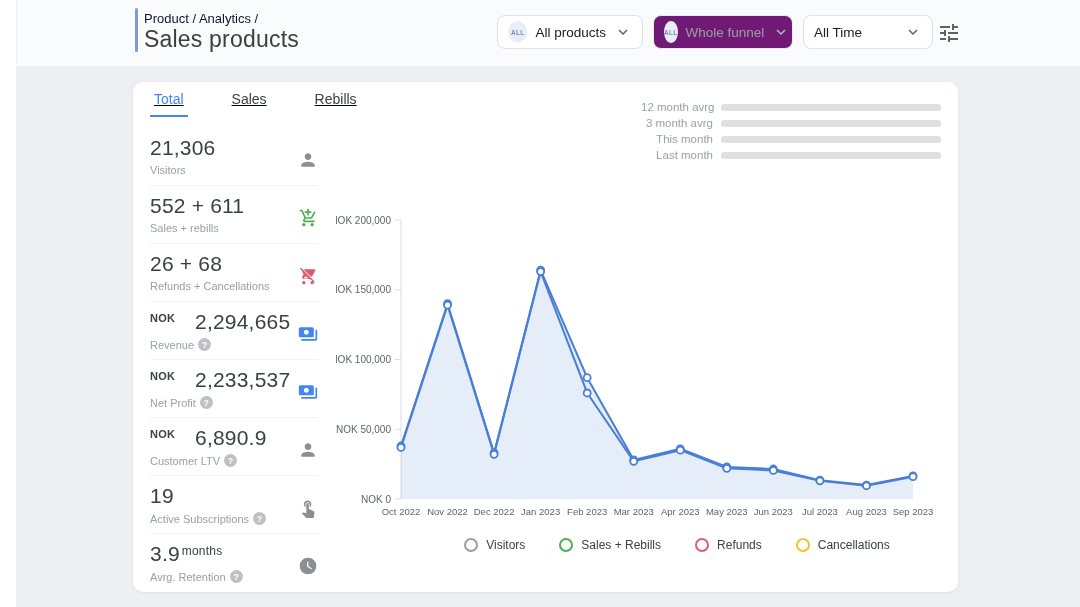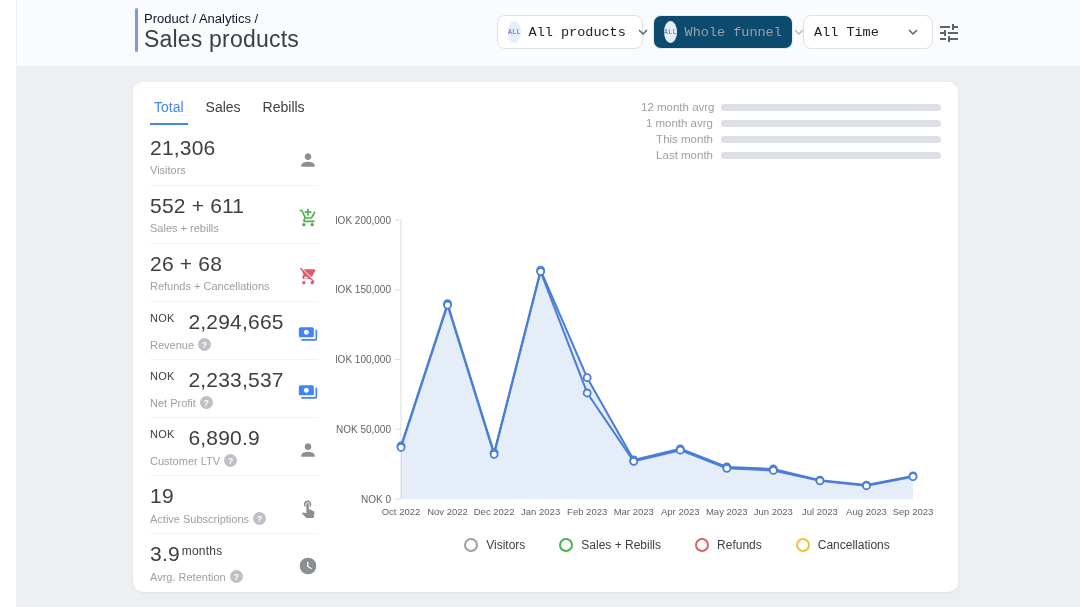--- a/index.html
+++ b/index.html
@@ -7,42 +7,42 @@
     font-family:"Liberation Sans", sans-serif; background:#edeff3; }
   .left-strip { position:absolute; left:0; top:0; width:17px; height:607px;
     background:#ffffff; border-right:1px solid #eef0f3; z-index:5; }
   .strip-glyph { position:absolute; left:-6px; top:22px; color:#c3c7cc; font-size:10px; letter-spacing:1px; }
   .header-band { position:absolute; left:17px; top:0; width:1063px; height:66px; background:#fafbfd; }
   .accent-line { position:absolute; left:135px; top:8px; width:3px; height:44px; background:#7b9bd8; border-radius:2px; }
   .breadcrumb { position:absolute; left:144px; top:11px; font-size:13px; color:#0f172a; }
   .page-title { position:absolute; left:144px; top:26px; font-size:23px; font-weight:500; color:#3c4043; letter-spacing:0.2px; }
 
   .dropdown { position:absolute; top:15px; height:34px; background:#fff; border:1px solid #dfe1e5;
-    border-radius:8px; display:flex; align-items:center; padding:0 10px; gap:8px; cursor:pointer;font-family:Liberation Mono, monospace; }
-  .dropdown.disabled { border-color:#e8eaee; background:#0c4a6e; }
+    border-radius:8px; display:flex; align-items:center; padding:0 10px; gap:8px; cursor:pointer; }
+  .dropdown.disabled { border-color:#e8eaee; background:#701a75; }
   .dd-badge { width:22px; height:22px; border-radius:50%; background:#e8eef9; color:#7a8db0;
     font-size:6.5px; font-weight:700; display:flex; align-items:center; justify-content:center; letter-spacing:0.3px; }
   .dd-label { font-size:13.5px; color:#202124; white-space:nowrap; }
   .dropdown.disabled .dd-label { color:#9aa0a6; }
   .dd-chevron { margin-left:auto; display:flex; }
   .dd1 { left:497px; width:146px; } .dd2 { left:653px; width:140px; } .dd3 { left:803px; width:130px; }
   .tune-btn { position:absolute; left:937px; top:21px; width:24px; height:24px; cursor:pointer; }
 
   .card { position:absolute; left:133px; top:82px; width:825px; height:510px; background:#fff;
     border-radius:10px; box-shadow:0 1px 3px rgba(60,64,67,0.08); }
 
-  .tabs { position:absolute; left:17px; top:13px; display:flex; gap:14px; }
+  .tabs { position:absolute; left:17px; top:5px; display:flex; gap:40px;text-decoration:underline; }
   .tab { font-size:14px; color:#3c4043; padding:4px 4px 8px; cursor:pointer; }
   .tab.active { color:#4285f4; border-bottom:2px solid #4285f4; }
 
   .metrics { position:absolute; left:17px; top:46px; width:168px; }
   .metric-row { position:relative; height:58px; padding-top:8px; border-bottom:1px solid #f1f2f4; }
   .metric-row.last { border-bottom:none; }
   .m-value { font-size:21px; color:#3c4043; letter-spacing:0.2px; }
-  .m-prefix { font-size:11px; font-weight:400; vertical-align:7px; margin-right:14px; color:#3c4043; }
+  .m-prefix { font-size:11px; font-weight:700; vertical-align:7px; margin-right:20px; color:#3c4043; }
   .m-suffix { font-size:12px; font-weight:500; vertical-align:6px; margin-left:2px; color:#3c4043; }
   .m-label { font-size:11px; color:#9aa0a6; margin-top:4px; display:flex; align-items:center; gap:4px; }
   .help-badge { width:13px; height:13px; border-radius:50%; background:#bdc1c6; color:#fff; font-size:9px;
     font-weight:700; display:inline-flex; align-items:center; justify-content:center; cursor:pointer; }
   .m-icon { position:absolute; right:0; top:22px; width:20px; height:20px; }
 
   .period-bars { position:absolute; left:508px; top:17px; width:300px; }
   .pb-row { display:flex; align-items:center; height:16px;justify-content:center; }
   .pb-label { width:80px; text-align:right; font-size:11.5px; color:#9aa0a6; padding-right:8px; white-space:nowrap; }
   .pb-track { flex:1; height:7px; background:#dcdfe3; border-radius:4px; overflow:hidden; }
@@ -213,21 +213,21 @@
       </span>
     </div>
   </div>
 
   <div class="period-bars">
     <div class="pb-row">
       <span class="pb-label">12 month avrg</span>
       <span class="pb-track"><span class="pb-fill" style="width: 100%;"></span></span>
     </div>
     <div class="pb-row">
-      <span class="pb-label">1 month avrg</span>
+      <span class="pb-label">3 month avrg</span>
       <span class="pb-track"><span class="pb-fill" style="width: 22%;"></span></span>
     </div>
     <div class="pb-row">
       <span class="pb-label">This month</span>
       <span class="pb-track"><span class="pb-fill" style="width: 24%;"></span></span>
     </div>
     <div class="pb-row">
       <span class="pb-label">Last month</span>
       <span class="pb-track"><span class="pb-fill" style="width: 15%;"></span></span>
     </div>

